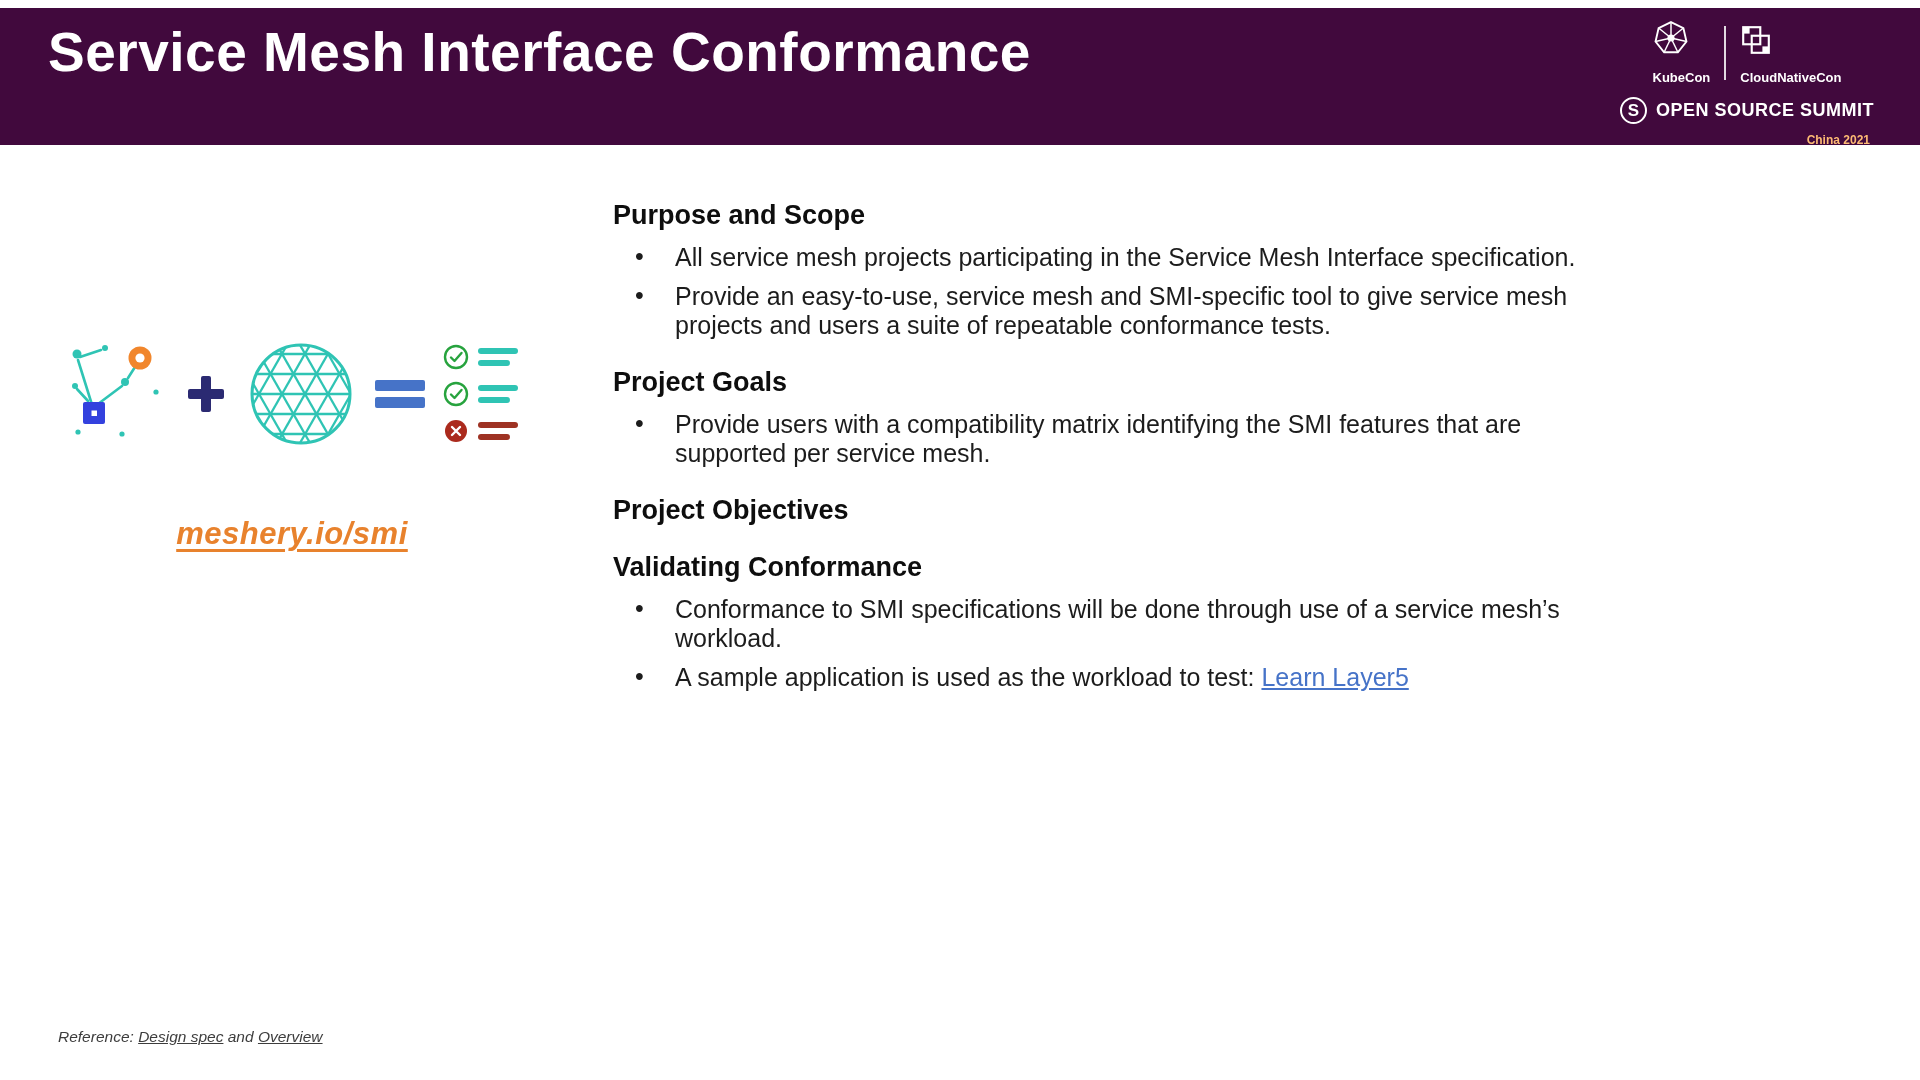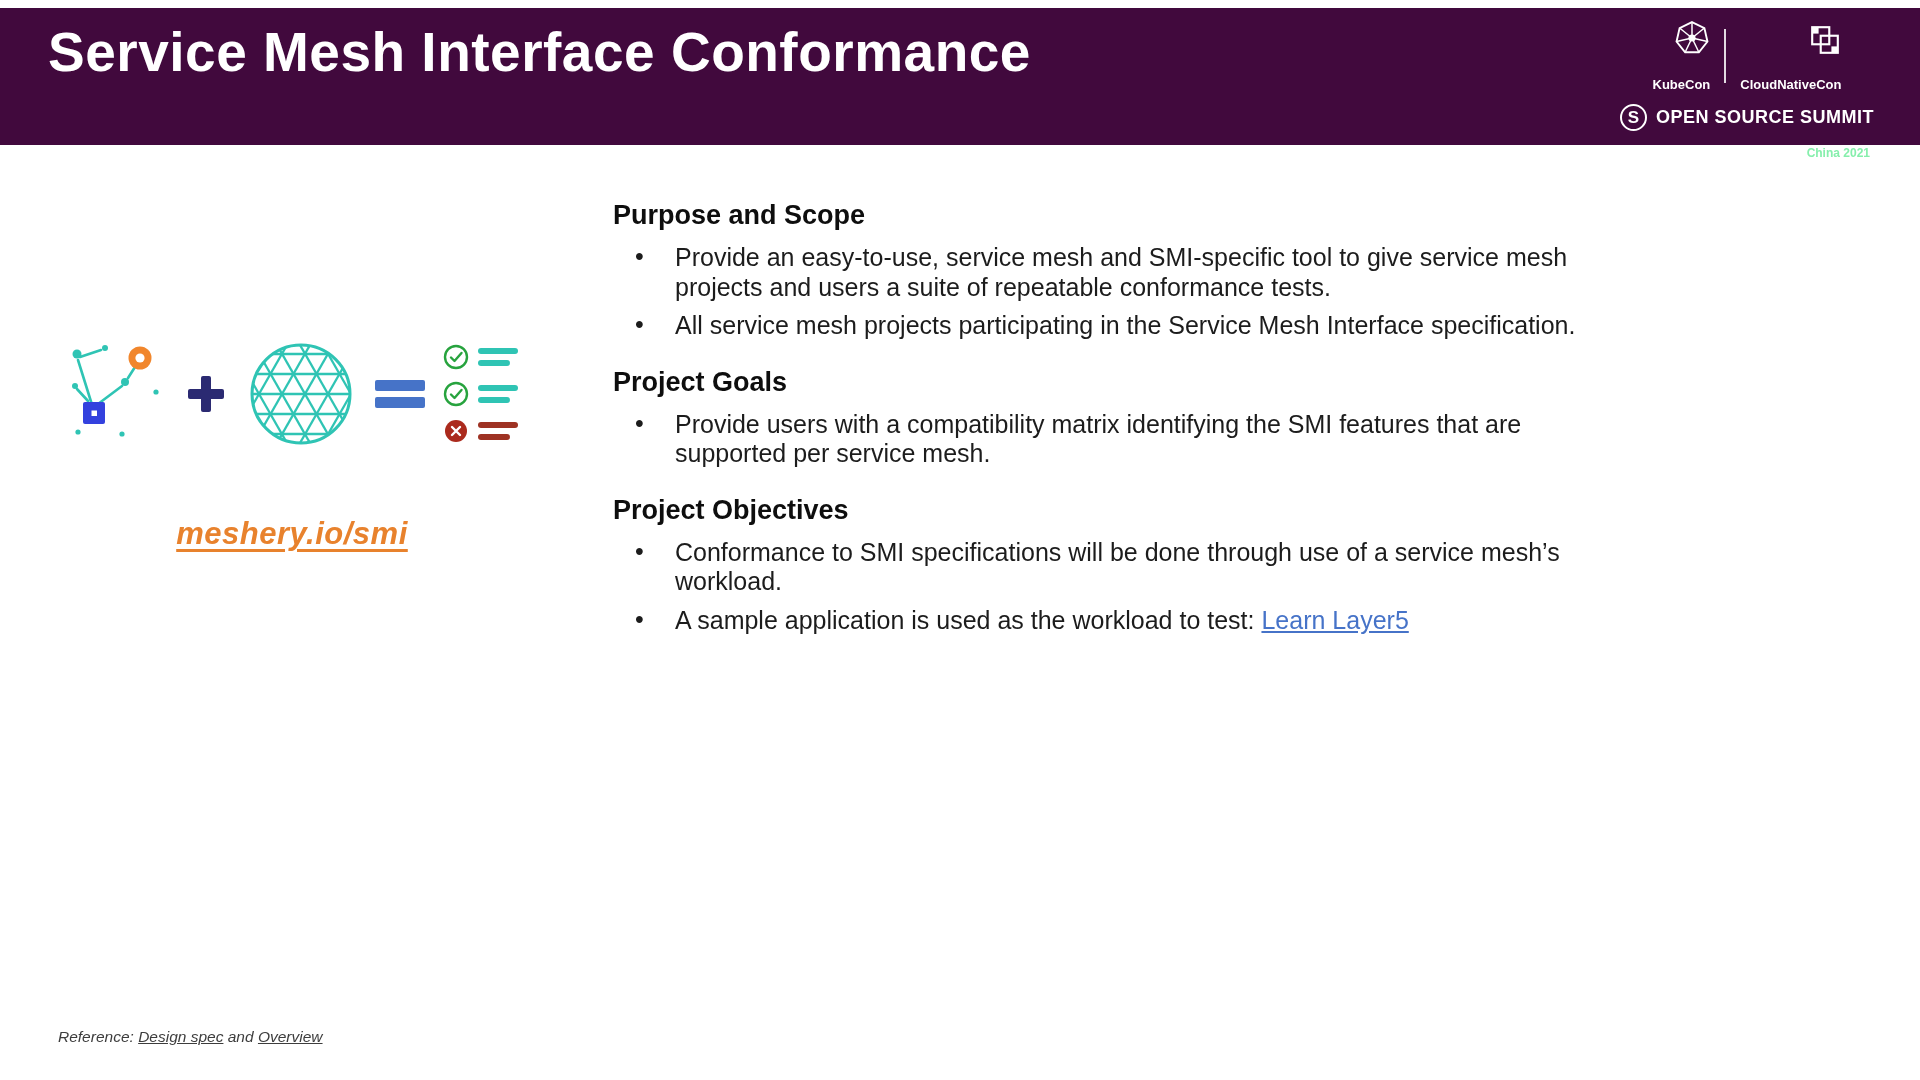--- a/index.html
+++ b/index.html
@@ -8,28 +8,28 @@
   .slide { position:relative; width:1920px; height:1080px; background:#ffffff; overflow:hidden; }
 
   
   .header { position:absolute; top:8px; left:0; width:1920px; height:137px; background:#41093d; }
   .header-text { position:absolute; left:48px; top:12px; }
   .title { font-size:55px; font-weight:800; color:#ffffff; letter-spacing:0.5px; }
   .subtitle { font-size:33px; font-style:italic; color:#f3a73f; margin-top:4px; font-weight:500; }
 
   .brand { position:absolute; top:12px; right:46px; display:flex; flex-direction:column; align-items:center; }
   .brand-top { display:flex; align-items:flex-end; gap:14px; }
-  .brand-item { display:flex; flex-direction:column; align-items:flex-end; gap:21px; }
+  .brand-item { display:flex; flex-direction:column; align-items:flex-start; gap:14px; }
   .brand-label { color:#ffffff; font-size:13px; font-weight:700; }
   .brand-divider { width:2px; height:54px; background:#ffffff; opacity:0.85; align-self:center; }
   .summit { display:flex; align-items:center; gap:9px; margin-top:12px; }
   .oss-s { width:27px; height:27px; border:2.5px solid #ffffff; border-radius:50%; color:#ffffff;
            font-weight:800; font-size:17px; display:flex; align-items:center; justify-content:center; }
   .summit-label { color:#ffffff; font-size:18px; font-weight:800; letter-spacing:0.5px; }
-  .location { color:#86efac; font-size:12px; font-weight:700; margin-top:15px; align-self:flex-end; margin-right:4px; }
+  .location { color:#fdba74; font-size:12px; font-weight:700; margin-top:9px; align-self:flex-end; margin-right:4px; }
 
   
   .illustration { position:absolute; left:56px; top:338px; width:472px;
                   display:flex; align-items:center; justify-content:center; gap:16px; }
   .checklist { display:flex; flex-direction:column; gap:11px; }
   .check-row { display:flex; align-items:center; gap:9px; }
   .bars { display:flex; flex-direction:column; gap:6px; }
   .bar { display:block; height:6px; border-radius:3px; }
   .bar.teal { background:#2fc4b4; }
   .bar.red { background:#9e3223; }
@@ -202,37 +202,38 @@
 
   <div class="meshery-wrap">
     <a href="#" class="meshery-link">meshery.io/smi</a>
   </div>
 
   <main class="content">
 
     <section>
       <h3>Purpose and Scope</h3>
       <ul>
+        <li>All service mesh projects participating in the Service Mesh Interface specification.</li>
         <li>Provide an easy-to-use, service mesh and SMI-specific tool to give service mesh projects and users a suite of repeatable conformance tests.</li>
-        <li>All service mesh projects participating in the Service Mesh Interface specification.</li>
       </ul>
     </section>
 
     <section>
       <h3>Project Goals</h3>
       <ul>
         <li>Provide users with a compatibility matrix identifying the SMI features that are supported per service mesh.</li>
       </ul>
     </section>
 
     <section>
       <h3>Project Objectives</h3>
     </section>
 
     <section>
+      <h3>Validating Conformance</h3>
       <ul>
         <li>Conformance to SMI specifications will be done through use of a service mesh’s workload.</li>
         <li><span>A sample application is used as the workload to test: </span><a href="#" class="inline-link">Learn Layer5</a></li>
       </ul>
     </section>
 
   </main>
 
   <footer class="footer">
     <span>Reference:</span>

